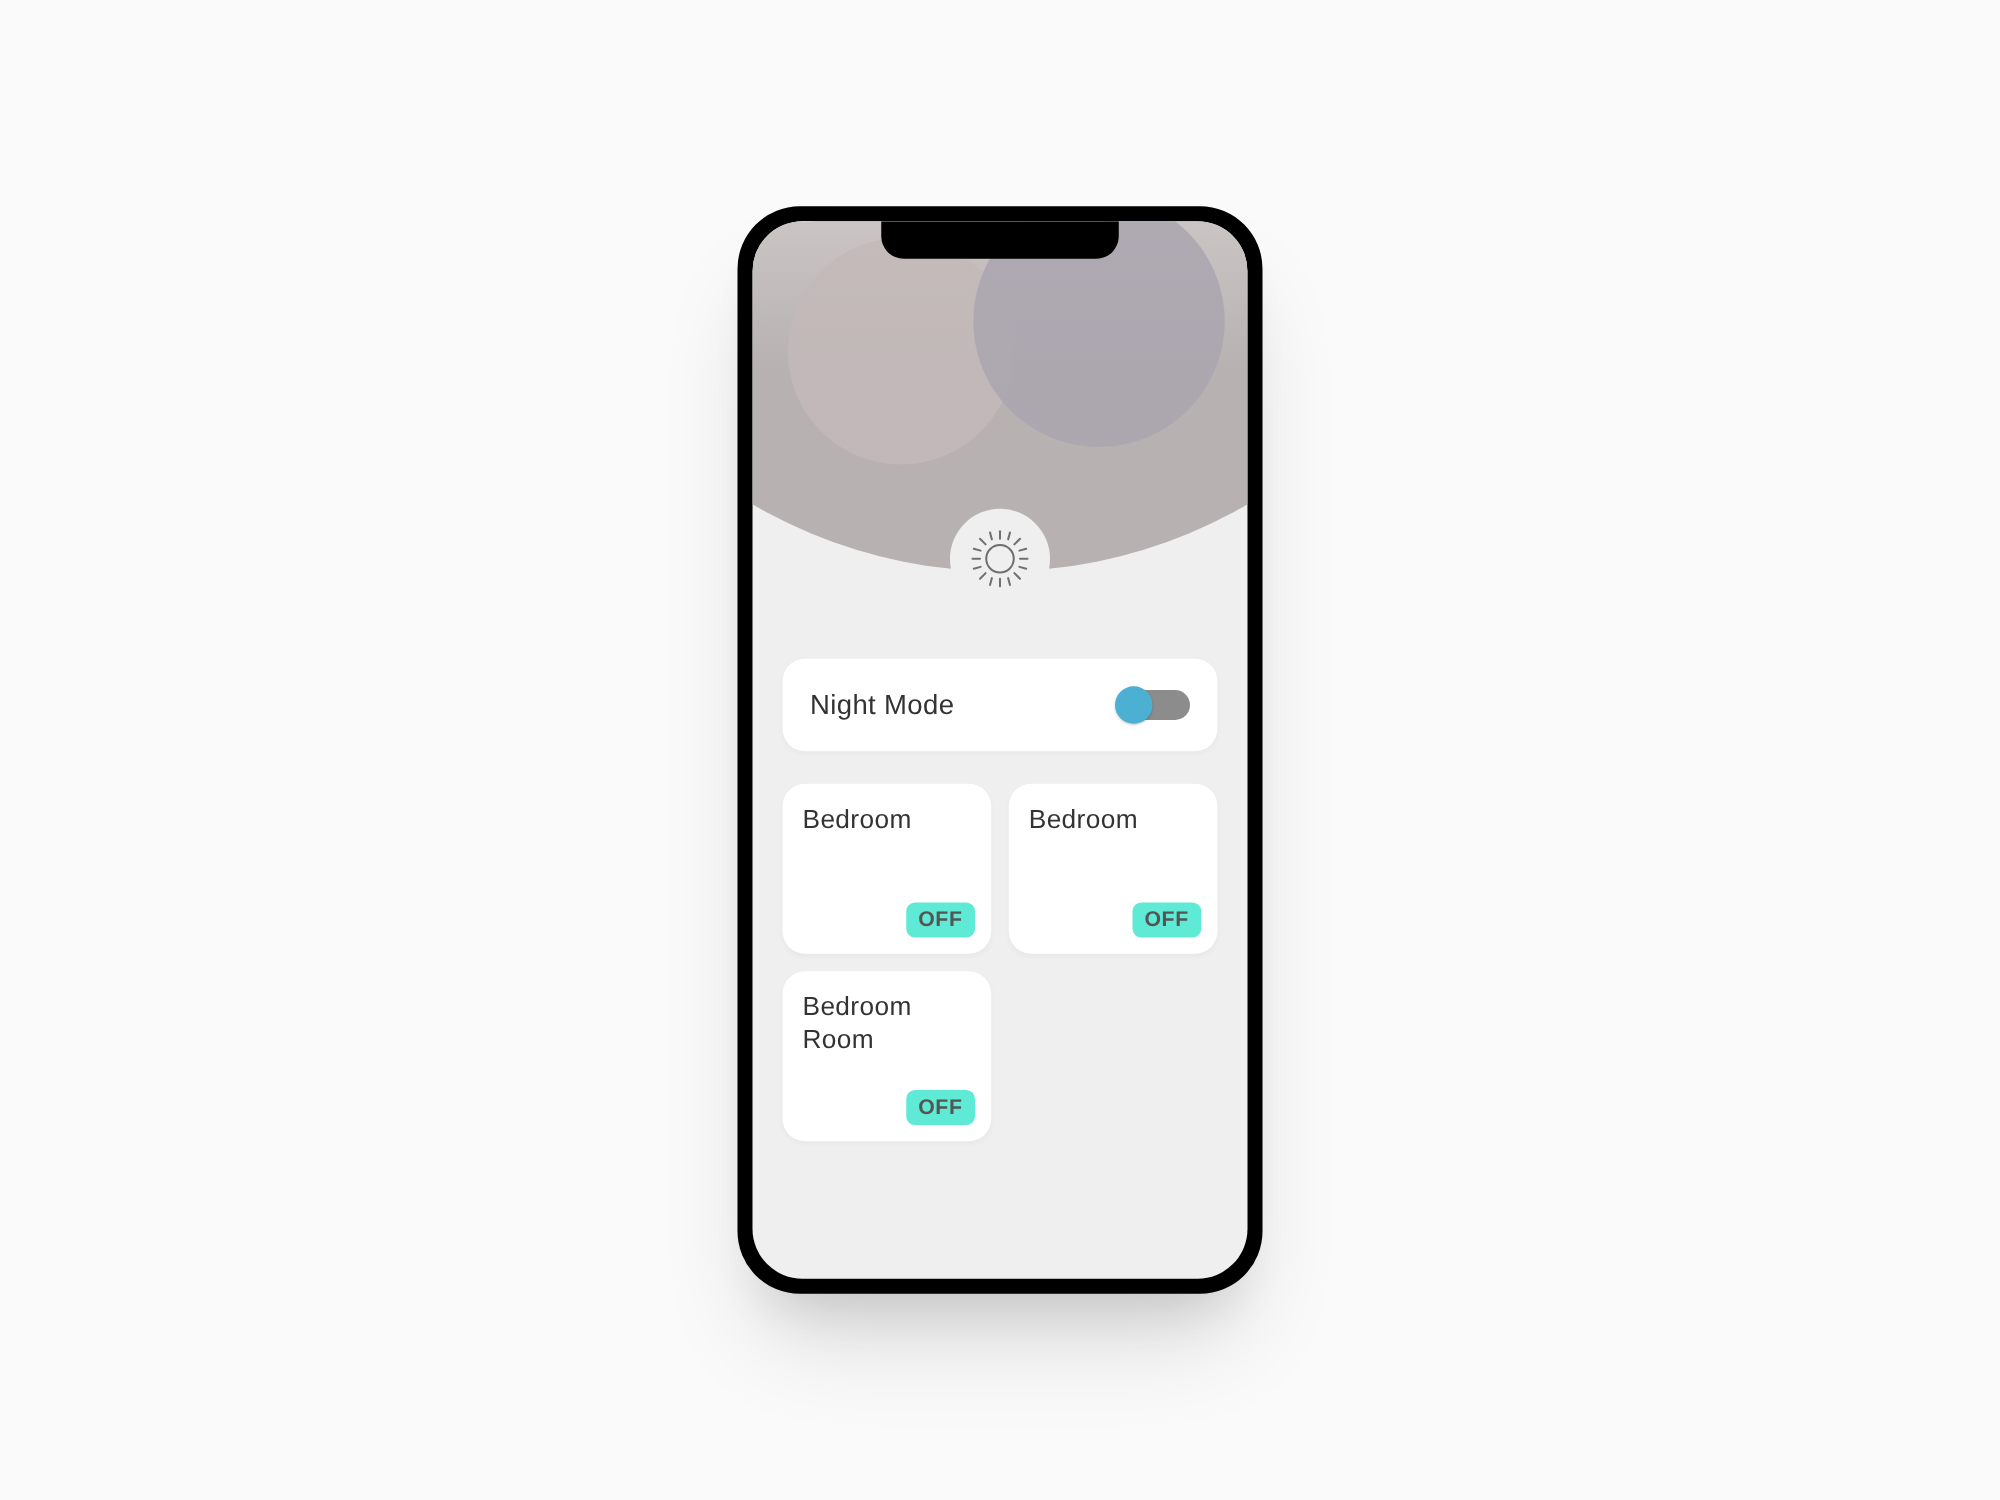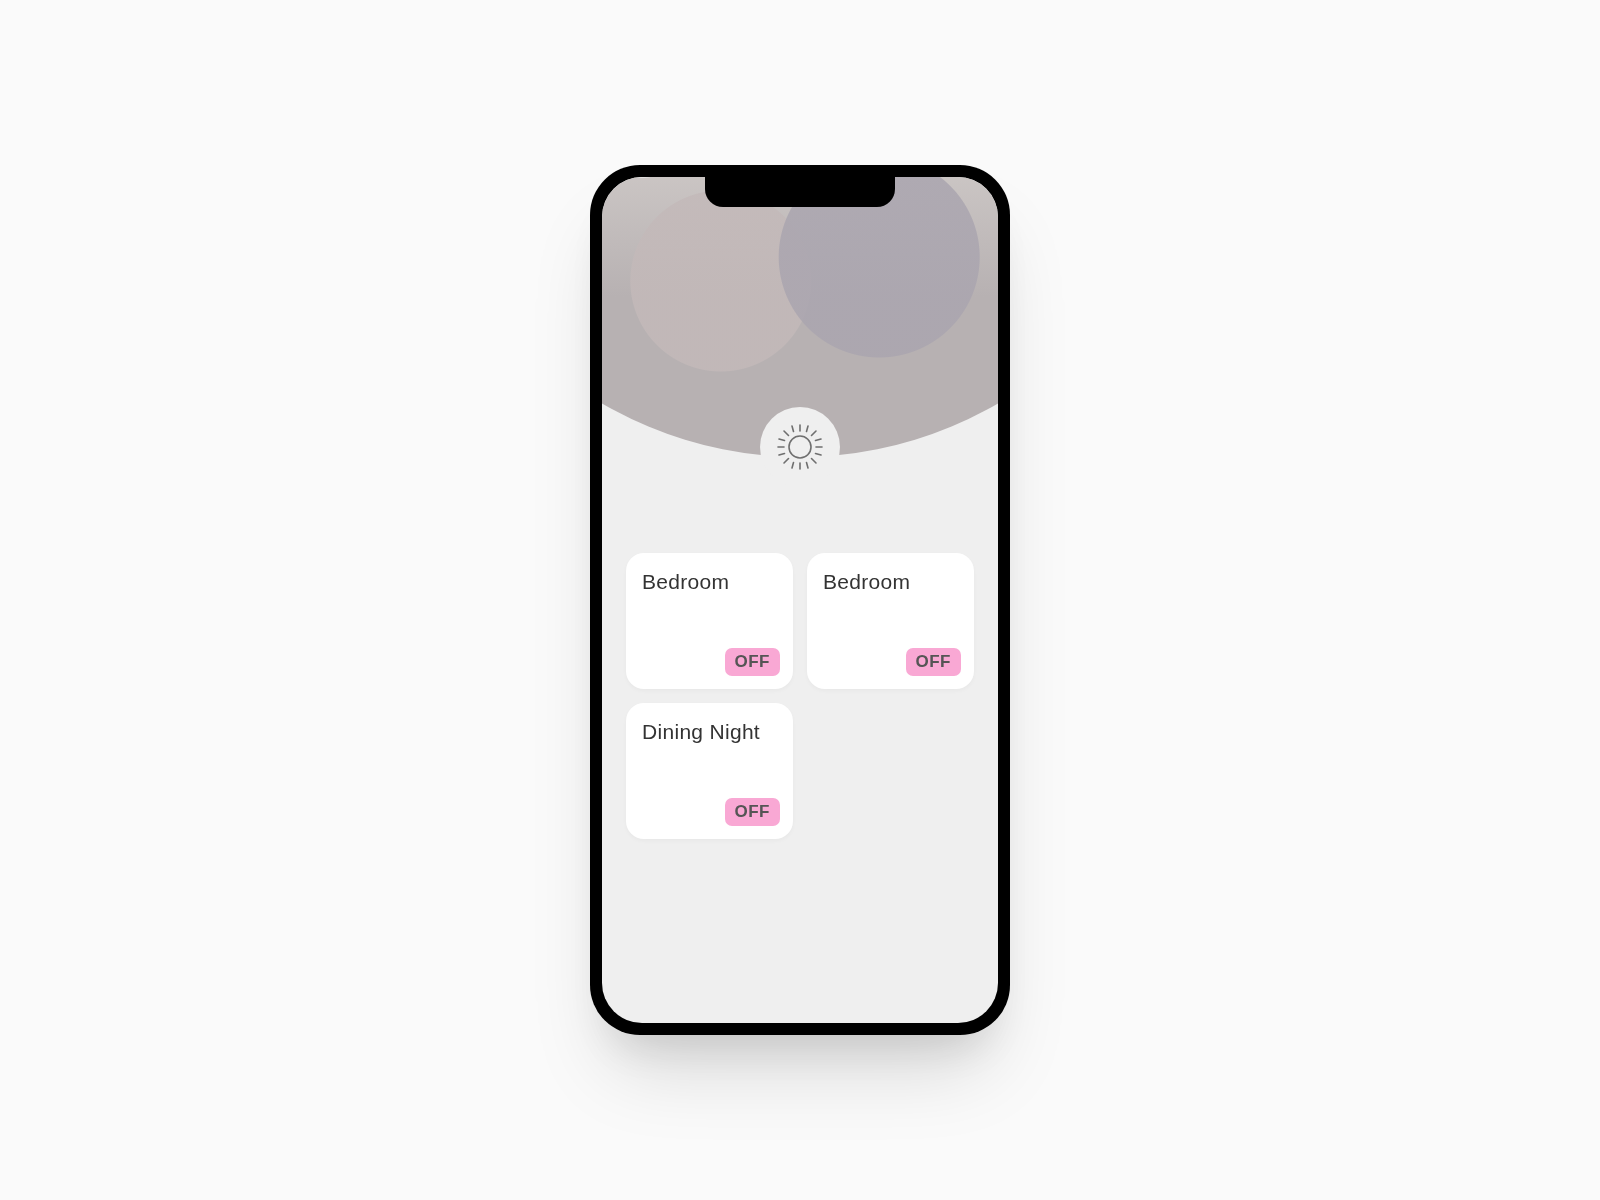--- a/index.html
+++ b/index.html
@@ -105,21 +105,21 @@
   .tile.active{
     background:#57B1D0;
   }
   .tile .room-name{
     font-size:21px;line-height:1.25;color:#333;font-weight:300;
     letter-spacing:0.3px;
   }
   .tile.active .room-name{color:#fff;}
   .tile .state{
     position:absolute;right:13px;bottom:13px;
-    background:#f9a8d4;color:#555;
+    background:#5eead4;color:#555;
     font-weight:600;font-size:17px;
     padding:4px 10px;border-radius:7px;
     letter-spacing:0.5px;
   }
   .tile.active .state{
     background:#3B98B8;color:#fff;
   }
 </style>
 </head>
 <body>
@@ -154,36 +154,42 @@
             <line x1="7" y1="20" x2="12.5" y2="21.5"></line>
             <line x1="7" y1="36" x2="12.5" y2="34.5"></line>
             <line x1="49" y1="20" x2="43.5" y2="21.5"></line>
             <line x1="49" y1="36" x2="43.5" y2="34.5"></line>
           </g>
         </svg>
       </div>
 
       <div class="content">
 
+        <div class="mode-card">
+          <div class="mode-label">Night Mode</div>
+          <div class="switch">
+            <div class="knob"></div>
+          </div>
+        </div>
 
         <div class="grid">
 
           <div class="tile">
             <div class="room-name">Bedroom</div>
             <div class="state">OFF</div>
           </div>
 
 
           <div class="tile">
             <div class="room-name">Bedroom</div>
             <div class="state">OFF</div>
           </div>
 
           <div class="tile">
-            <div class="room-name">Dining Night</div>
+            <div class="room-name">Bedroom Room</div>
             <div class="state">OFF</div>
           </div>
 
         </div>
       </div>
 
     </div>
   </div>
 </div>
 

